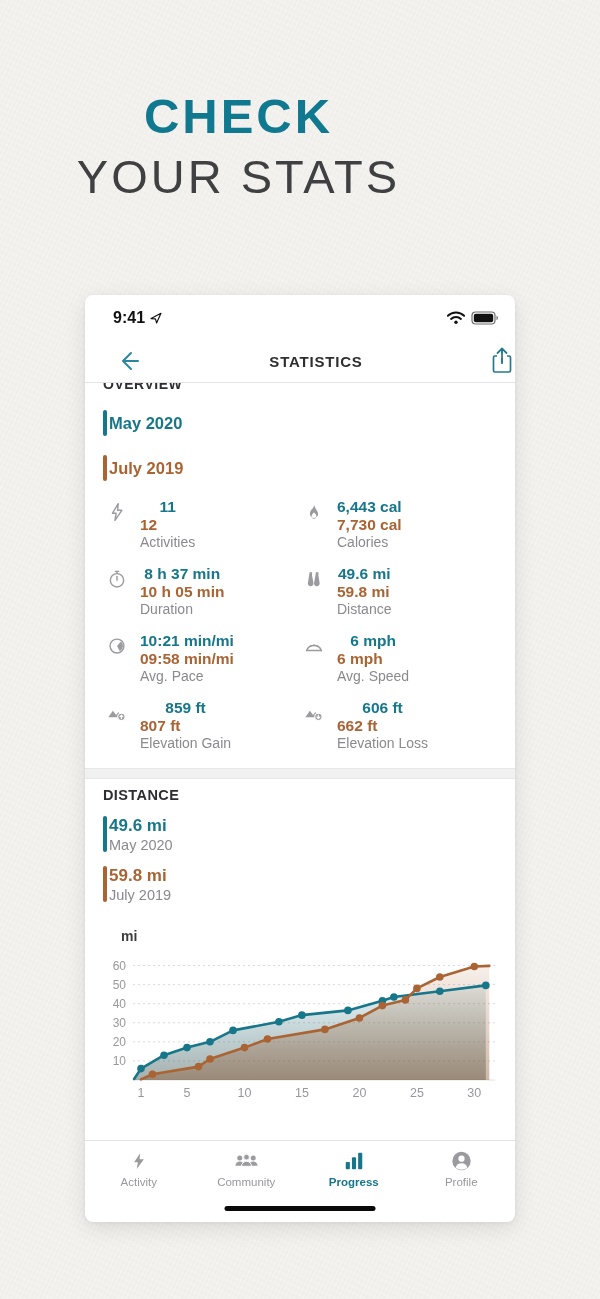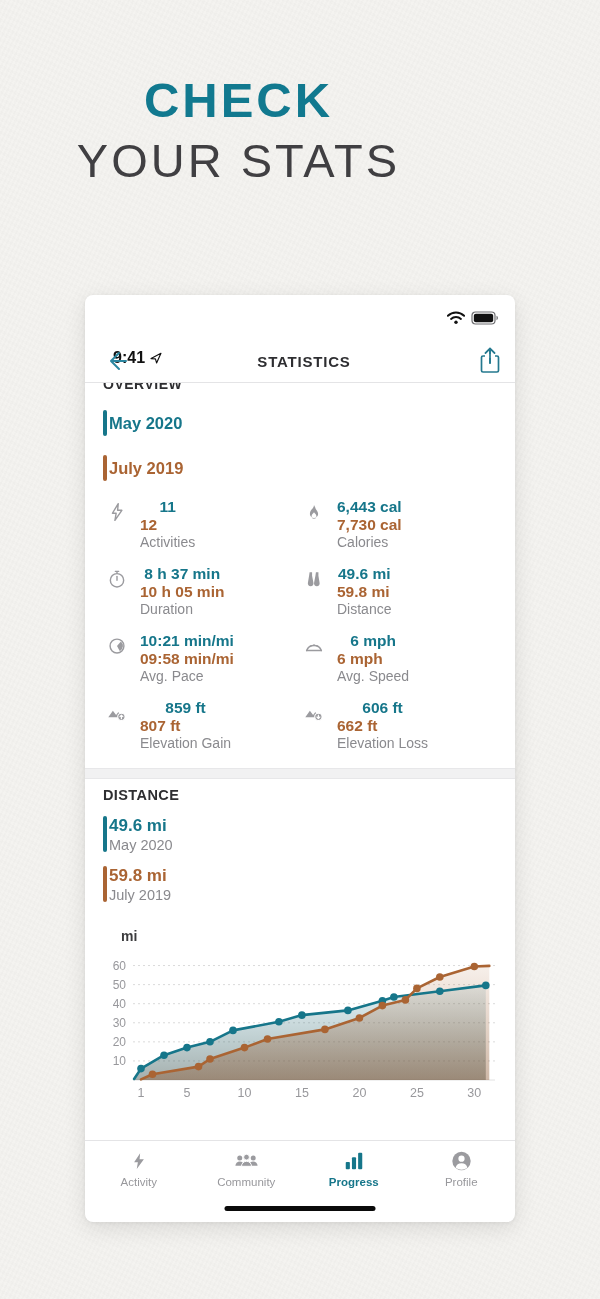--- a/index.html
+++ b/index.html
@@ -8,39 +8,39 @@
     font-family:"Liberation Sans", sans-serif;
     background-color:#f4f3f0;
     background-image:
       repeating-linear-gradient(115deg, rgba(0,0,0,0.012) 0 2px, rgba(255,255,255,0.02) 2px 4px),
       repeating-linear-gradient(25deg, rgba(0,0,0,0.008) 0 3px, rgba(255,255,255,0.015) 3px 6px);
     position:relative;
     overflow:hidden;
   }
 
   
-  .hero { position:absolute; top:72px; left:0; width:477px; text-align:center; }
+  .hero { position:absolute; top:88px; left:0; width:477px; text-align:center; }
   .hero-line1 { font-size:49px; font-weight:800; letter-spacing:3px; color:#11798f; }
   .hero-line2 { font-size:47px; font-weight:300; letter-spacing:3px; color:#403f42; margin-top:5px; }
 
   
   .phone {
     position:absolute; left:85px; top:295px; width:430px; height:927px;
     background:#ffffff; border-radius:8px;
     box-shadow:0 6px 22px rgba(0,0,0,0.10), 0 1px 4px rgba(0,0,0,0.06);
     overflow:hidden;
   }
 
   
   .status-row { position:absolute; top:10px; left:0; width:100%; height:30px; }
-  .status-time { position:absolute; left:28px; top:4px; font-size:16px; font-weight:700; color:#111; display:flex; align-items:center; gap:4px;margin-top:40px; }
+  .status-time { position:absolute; left:28px; top:4px; font-size:16px; font-weight:700; color:#111; display:flex; align-items:center; gap:4px; }
   .status-right { position:absolute; right:16px; top:6px; display:flex; align-items:center; gap:6px; }
 
   
-  .nav-row { position:absolute; top:50px; left:4px; width:100%; height:37px; }
+  .nav-row { position:absolute; top:50px; left:16px; width:100%; height:37px; }
   .nav-title { position:absolute; left:0; width:100%; text-align:center; top:8px; font-size:15px; font-weight:700; letter-spacing:0.8px; color:#2e2e31; }
   .back-btn { position:absolute; left:14px; top:3px; width:30px; height:30px; cursor:pointer; }
   .share-btn { position:absolute; right:12px; top:1px; width:30px; height:32px; cursor:pointer; }
   .nav-divider { position:absolute; top:87px; left:0; width:100%; height:1px; background:#e4e4e6; }
 
   
   .overview-clip { position:absolute; top:88px; left:18px; height:11px; overflow:hidden; }
   .overview-clip span { display:block; font-size:14px; font-weight:700; letter-spacing:0.5px; color:#2e2e31; transform:translateY(-7px); }
 
   

